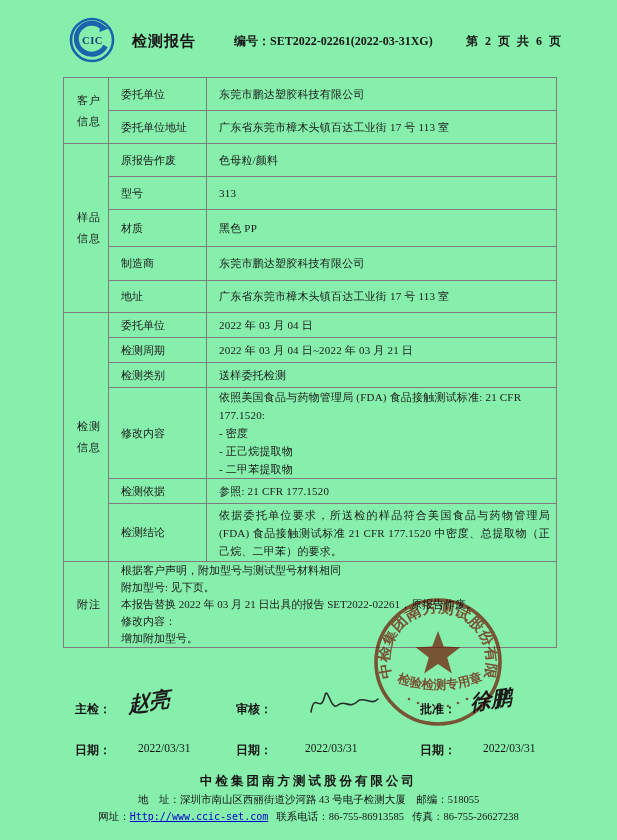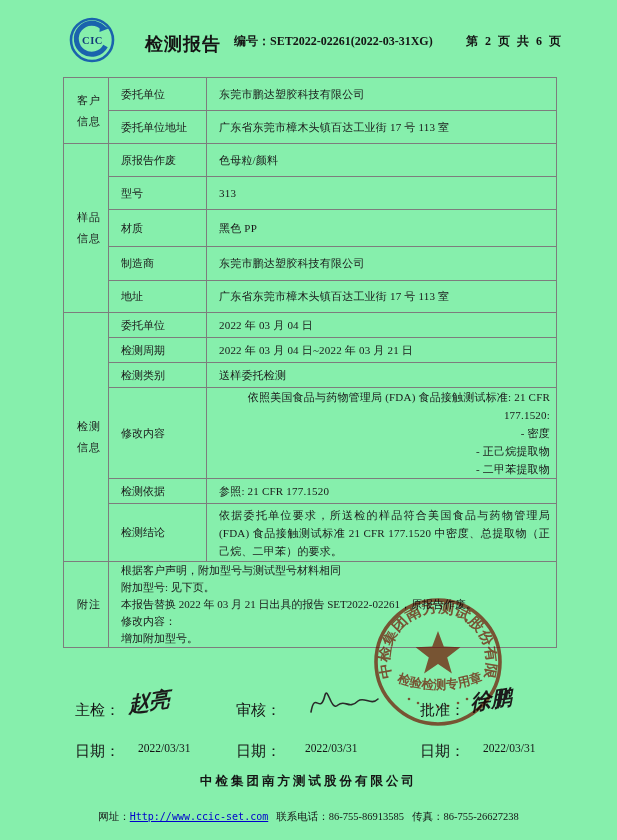--- a/index.html
+++ b/index.html
@@ -5,41 +5,41 @@
   * { box-sizing: border-box; }
   html,body { margin:0; padding:0; background:#ffffff; }
   .page {
     position:relative; width:617px; height:840px; background:#86efac;
     font-family:"Liberation Serif","DejaVu Serif",serif; color:#141414;
     overflow:hidden;
   }
 
   
   .hdr-logo { position:absolute; left:62px; top:16px; width:60px; height:48px; }
-  .hdr-title { position:absolute; left:145px; top:32px; font-size:18px; font-weight:bold; letter-spacing:1px; }
+  .hdr-title { position:absolute; left:132px; top:32px; font-size:15px; font-weight:bold; letter-spacing:1px; }
   .hdr-no { position:absolute; left:234px; top:33px; font-size:12px; font-weight:bold; }
   .hdr-page { position:absolute; left:466px; top:33px; font-size:12px; font-weight:bold; letter-spacing:2px; white-space:nowrap; }
 
   
   table.report { position:absolute; left:63px; top:77px; width:493px; border-collapse:collapse; table-layout:fixed; }
   table.report td { border:1px solid #7d7d7d; font-size:11px; color:#1a1a1a; vertical-align:middle; padding:0 6px 0 12px; }
   td.gcell { text-align:center; padding:0; }
   td.gcell .gl { display:block; line-height:1.9; font-size:11px; letter-spacing:1px; }
   td.vcell { letter-spacing:0.2px;margin-left:30px; }
   .h33{height:33px} .h34{height:34px} .h37{height:37px} .h32{height:32px}
   .h25{height:25px} .h90{height:90px} .h58{height:58px} .h85{height:85px}
   .mline { vertical-align:middle; }
-  .mline div { line-height:18px;text-align:right; }
+  .mline div { line-height:18px; }
   .wrap3 { line-height:18px; padding-top:2px; padding-bottom:2px; text-align:justify; }
   td.notes { padding-left:10px; vertical-align:middle; }
   td.notes div { line-height:17px; }
 
   
   .abs { position:absolute; white-space:nowrap; }
-  .sig-label { font-size:15px; }
+  .sig-label { font-size:12px;font-weight:bold; }
   .sig-name { font-size:21px; font-style:italic; font-weight:bold; color:#1b1b1b;
               font-family:"DejaVu Serif","Liberation Serif",serif; }
   .rot { display:inline-block; transform:rotate(-9deg) skewX(-6deg); }
   .date-val { font-size:11.5px; }
 
   
   .stamp { position:absolute; left:371px; top:595px; width:134px; height:134px;
            mix-blend-mode:multiply; opacity:.85; z-index:5; pointer-events:none; }
 
   
@@ -197,17 +197,18 @@
         <circle cx="47" cy="108" r="1.3"></circle>
       <circle cx="57" cy="111" r="1.3"></circle>
         <circle cx="67" cy="112" r="1.3"></circle>
       <circle cx="77" cy="111" r="1.3"></circle>
         <circle cx="87" cy="108" r="1.3"></circle>
       <circle cx="96" cy="104" r="1.3"></circle>
     </g>
   </svg>
 
   <div class="f-company">中检集团南方测试股份有限公司</div>
+  <div class="f-line1">地　址：深圳市南山区西丽街道沙河路 43 号电子检测大厦　邮编：518055</div>
   <div class="f-line2">
     <span>网址：</span><a class="f-link" href="#">Http://www.ccic-set.com</a><span class="sp"></span><span>联系电话：86-755-86913585</span><span class="sp"></span><span>传真：86-755-26627238</span>
   </div>
 
 </div>
 
 </body></html>

